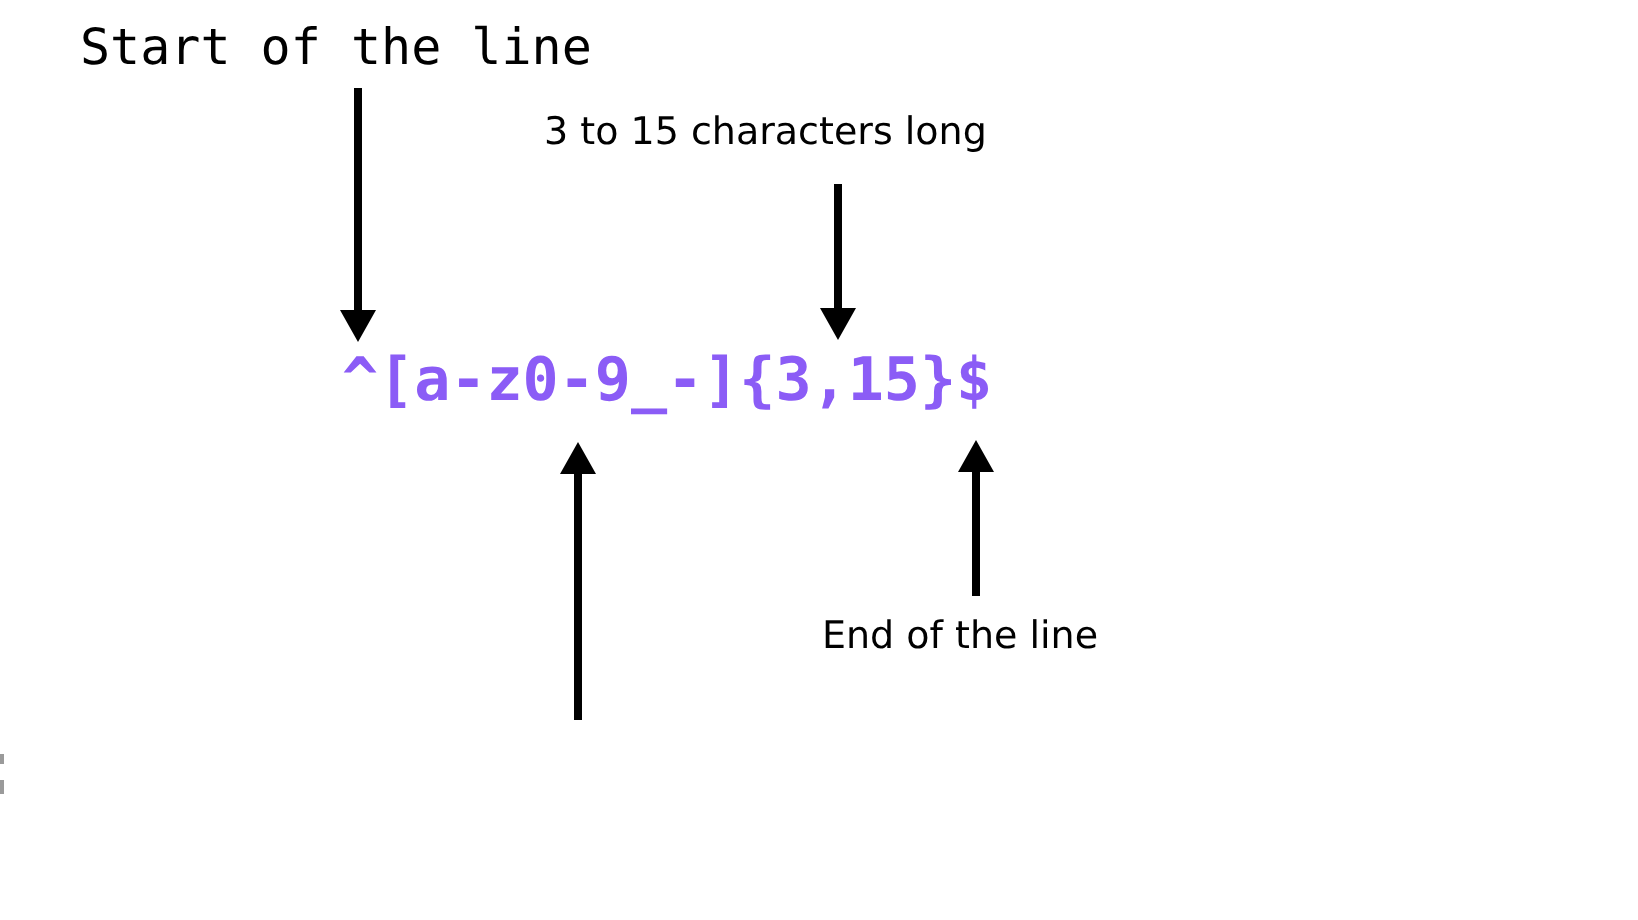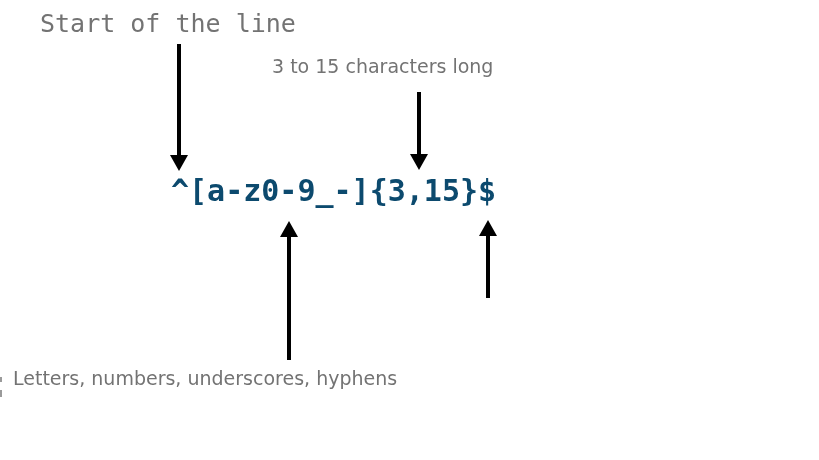--- a/index.html
+++ b/index.html
@@ -9,40 +9,40 @@
   }
   .stage {
     position: relative;
     width: 819px;
     height: 460px;
     background: #ffffff;
     overflow: hidden;
   }
   .label {
     position: absolute;
-    color: #737373;
+    color: #000000;
     white-space: nowrap;
     line-height: 1;
   }
   .label-mono {
     font-family: "DejaVu Sans Mono", monospace;
     font-size: 25px;
   }
   .label-sans {
     font-family: "DejaVu Sans", sans-serif;
     font-size: 19px;
   }
   .pattern {
     position: absolute;
     left: 171px;
     top: 176px;
     font-family: "DejaVu Sans Mono", monospace;
     font-size: 30px;
     font-weight: bold;
-    color: #0c4a6e;
+    color: #8b5cf6;
     white-space: nowrap;
     line-height: 1;
   }
   .shaft {
     position: absolute;
     width: 4px;
     background: #000000;
   }
   .head {
     position: absolute;
@@ -62,22 +62,22 @@
 <body>
 
 <div class="stage">
 
   <div class="label label-mono" style="left: 40px; top: 11px;">Start of the line</div>
 
   <div class="label label-sans" style="left: 272px; top: 57px;">3 to 15 characters long</div>
 
   <div class="pattern">^[a-z0-9_-]{3,15}$</div>
 
+  <div class="label label-sans" style="left: 411px; top: 309px;">End of the line</div>
 
-  <div class="label label-sans" style="left: 13px; top: 369px;">Letters, numbers, underscores, hyphens</div>
 
   <div>
     <div class="shaft" style="left: 177px; top: 44px; height: 112px;"></div>
     <div class="head head-down" style="left: 170px; top: 155px;"></div>
   </div>
 
   <div>
     <div class="shaft" style="left: 417px; top: 92px; height: 63px;"></div>
     <div class="head head-down" style="left: 410px; top: 154px;"></div>
   </div>

